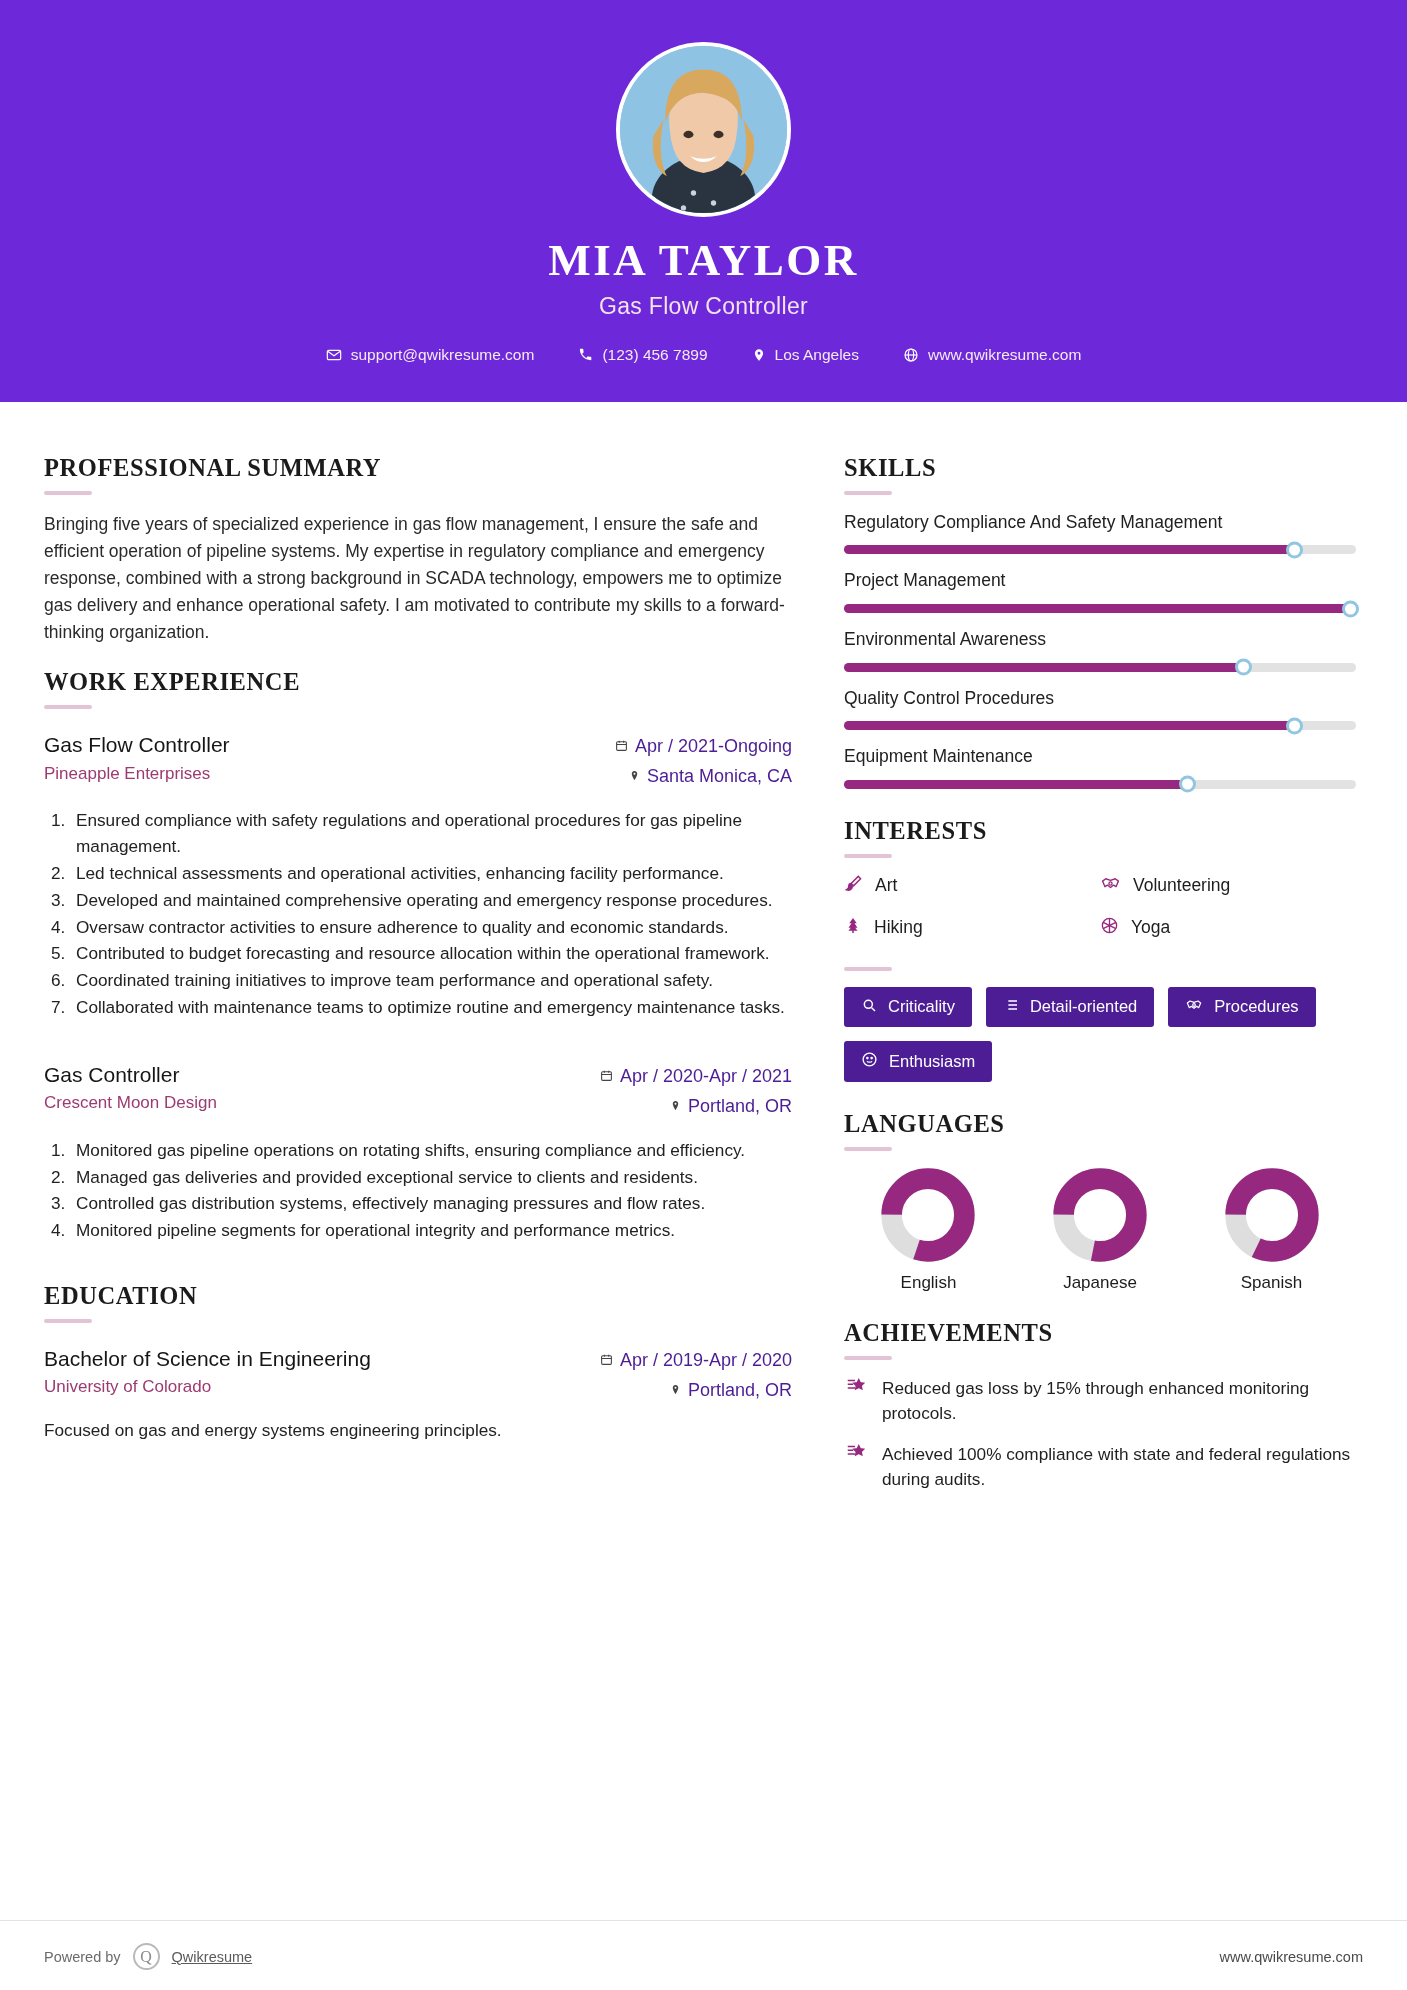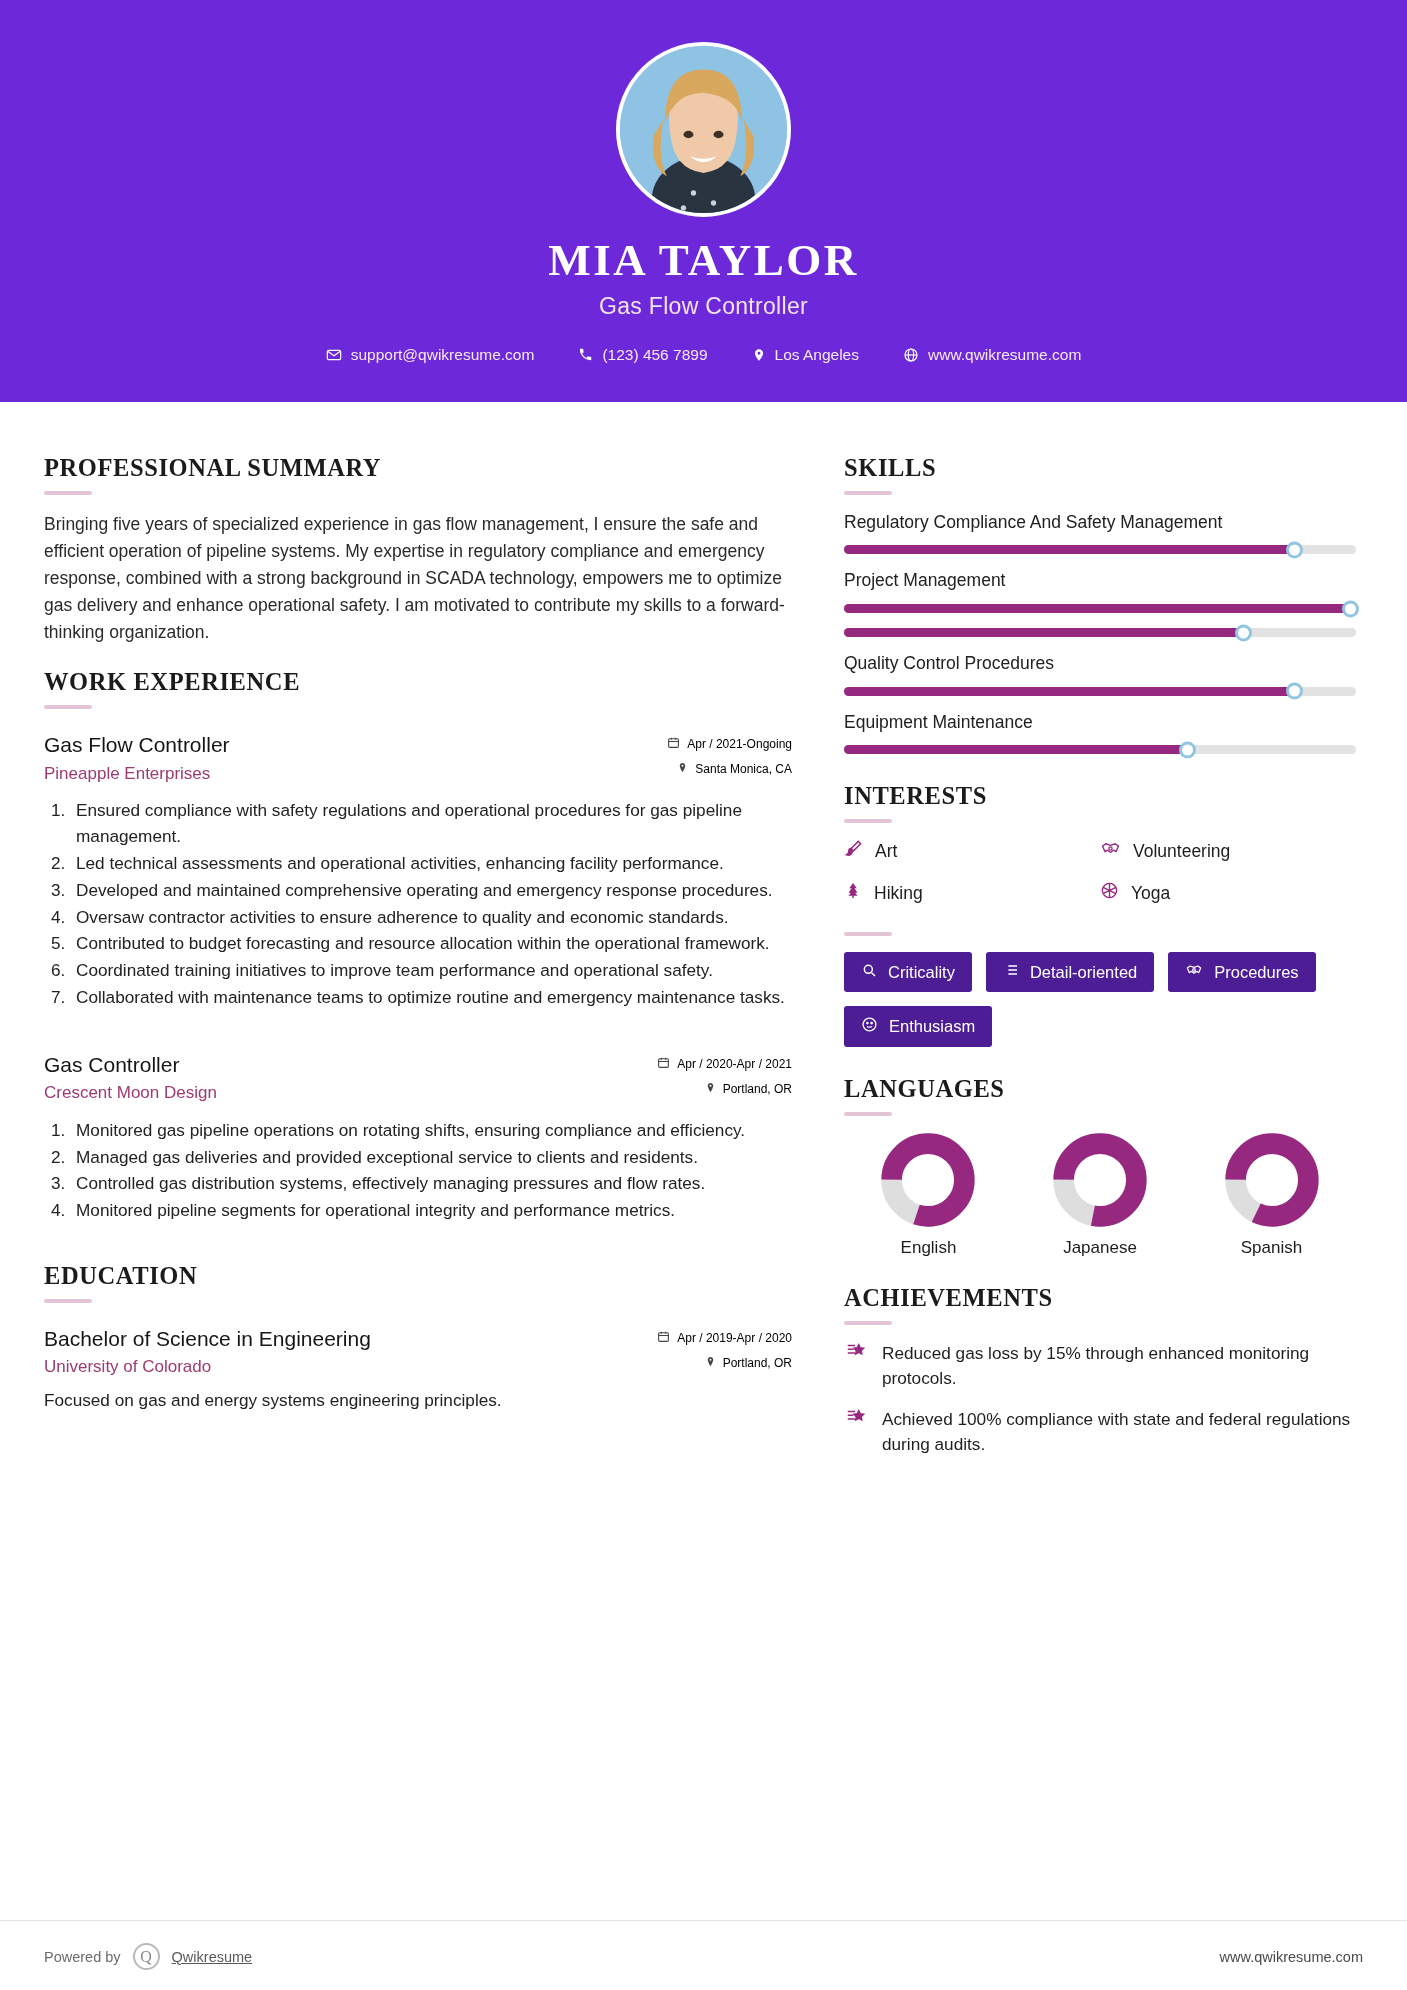--- a/index.html
+++ b/index.html
@@ -111,22 +111,22 @@
     color: #161616;
     line-height: 1.3;
   }
   .job-company {
     font-size: 17px;
     color: #9c3a72;
     margin-top: 5px;
   }
   .job-meta {
     text-align: right;
-    font-size: 12px;
-    color: #000000;
+    font-size: 18px;
+    color: #4c1d95;
     padding-top: 5px;
     min-width: 200px;
   }
   .meta-line {
     display: flex;
     align-items: center;
     justify-content: flex-end;
     gap: 7px;
     margin-bottom: 9px;
     white-space: nowrap;
@@ -459,20 +459,21 @@
         </div>
       </div>
       <div class="skill">
         <div class="skill-name">Project Management</div>
         <div class="bar-wrap">
           <div class="bar-fill" style="width:99%"></div>
           <div class="bar-knob" style="left:99%"></div>
         </div>
       </div>
       <div class="skill">
+        <div class="skill-name">Environmental Awareness</div>
         <div class="bar-wrap">
           <div class="bar-fill" style="width:78%"></div>
           <div class="bar-knob" style="left:78%"></div>
         </div>
       </div>
       <div class="skill">
         <div class="skill-name">Quality Control Procedures</div>
         <div class="bar-wrap">
           <div class="bar-fill" style="width:88%"></div>
           <div class="bar-knob" style="left:88%"></div>

